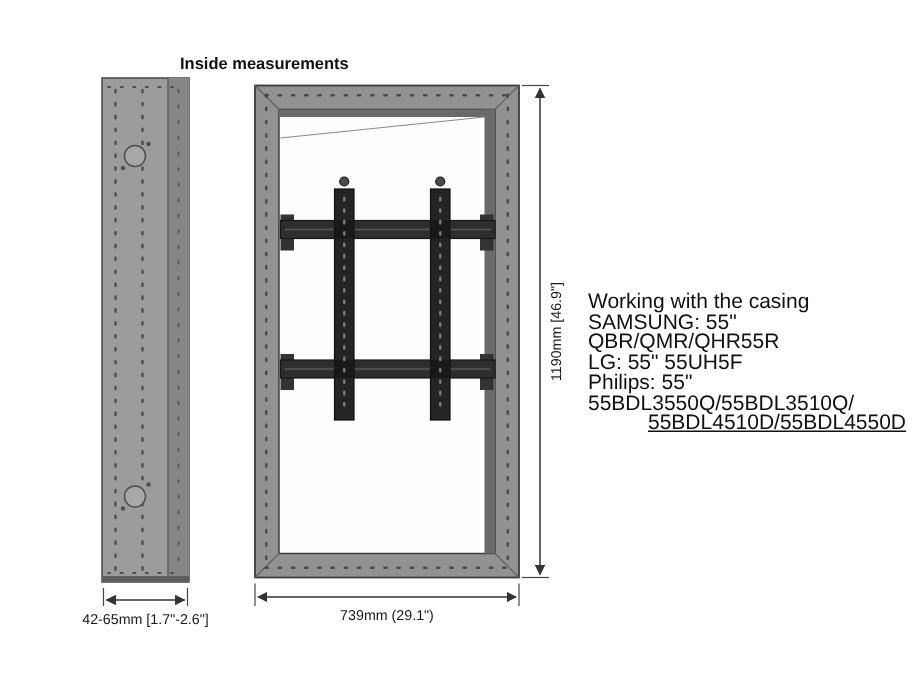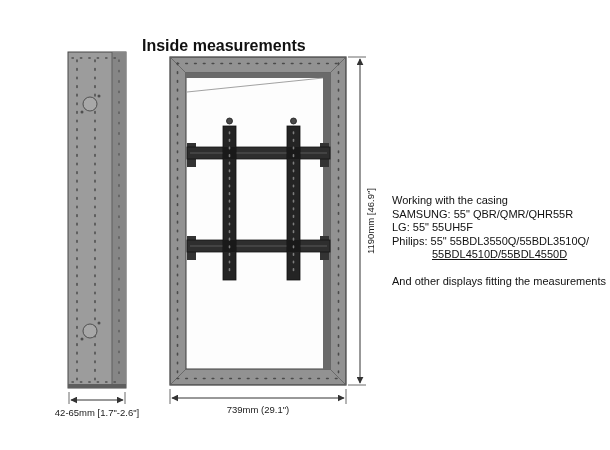--- a/index.html
+++ b/index.html
@@ -1,25 +1,25 @@
 <!DOCTYPE html>
 <html><head>
 <meta charset="utf-8">
 <style>
   html,body{margin:0;padding:0;background:#fff;}
   .canvas{
     position:relative;width:610px;height:450px;background:#ffffff;overflow:hidden;
     font-family:"Liberation Sans",sans-serif;color:#111;
   }
   .title{
-    position:absolute;left:142px;top:37px;font-size:16px;font-weight:bold;color:#111;
+    position:absolute;left:120px;top:37px;font-size:11px;font-weight:bold;color:#111;
   }
   .compat{
     position:absolute;left:392px;top:194px;width:216px;
-    font-size:11px;line-height:13.5px;color:#111;
+    font-size:14px;line-height:13.5px;color:#111;
   }
   .compat .indent{padding-left:40px;text-decoration:underline;}
   .compat .gap{height:13px;}
   svg{position:absolute;left:0;top:0;}
   svg text{font-family:"Liberation Sans",sans-serif;font-size:9.5px;fill:#1a1a1a;}
 </style>
 </head>
 <body>
 
 <div class="canvas">
@@ -110,16 +110,15 @@
     </g>
   </svg>
 
   <div class="compat">
     <div>Working with the casing</div>
     <div>SAMSUNG: 55" QBR/QMR/QHR55R</div>
     <div>LG: 55" 55UH5F</div>
     <div>Philips: 55" 55BDL3550Q/55BDL3510Q/</div>
     <div class="indent">55BDL4510D/55BDL4550D</div>
     <div class="gap"></div>
-    <div>And other displays fitting the measurements</div>
   </div>
 
 </div>
 
 </body></html>

